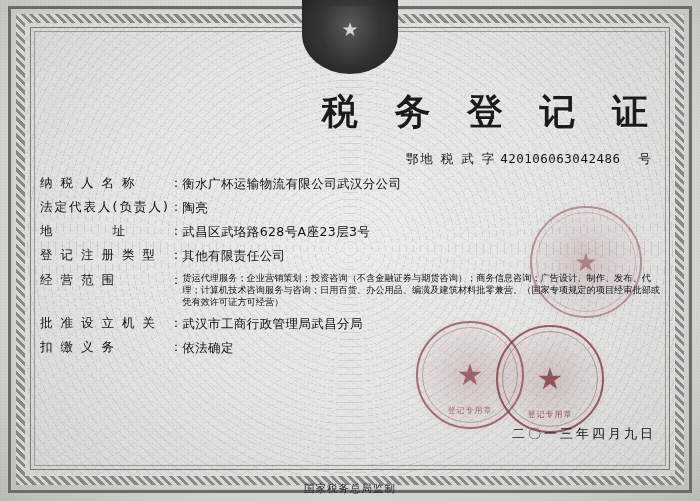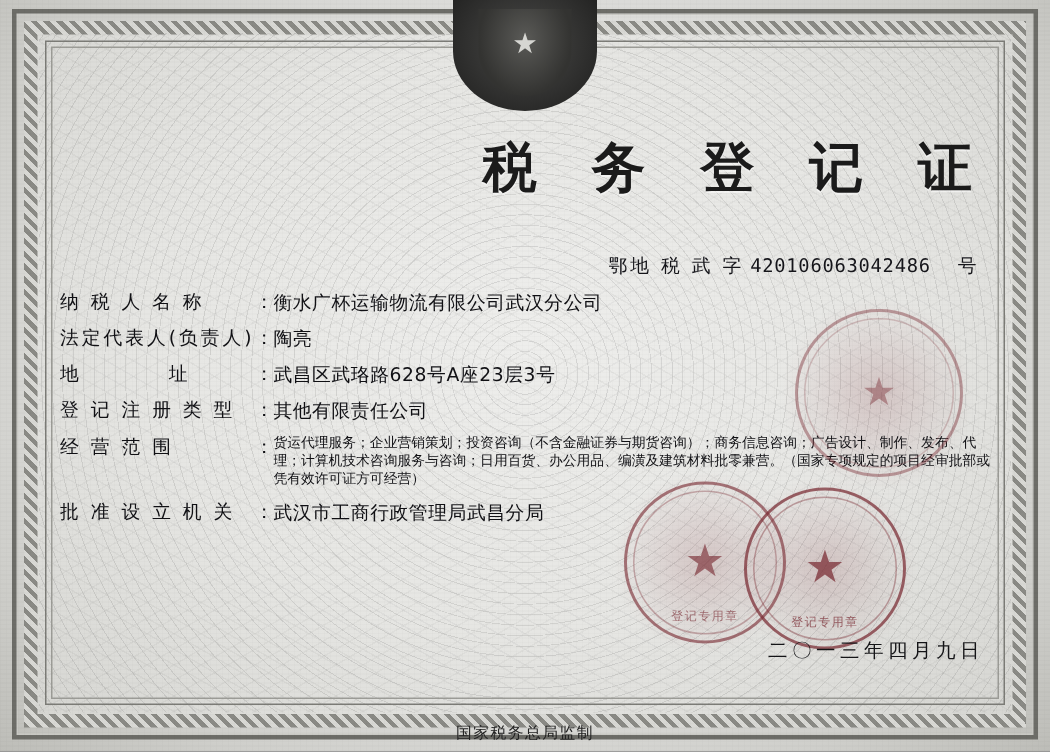--- a/index.html
+++ b/index.html
@@ -123,21 +123,21 @@
     text-align: right;
     font-family: "DejaVu Serif", "Liberation Serif", serif;
     font-weight: bold;
     font-size: 36px;
     letter-spacing: 12px;
     color: #1b1b1b;
     text-shadow: 0 1px 0 rgba(255,255,255,.5);
   }
 
   .serial-row {
-    margin-top: 32px;
+    margin-top: 14px;
     text-align: right;
     padding-right: 8px;
     font-size: 12.5px;
     color: #15151a;
     font-family: "DejaVu Sans", "Liberation Sans", sans-serif;
     white-space: nowrap;
   }
   .serial-label { letter-spacing: 2px; }
   .serial-num {
     font-family: "DejaVu Sans Mono", "Liberation Mono", monospace;
@@ -325,20 +325,25 @@
         <tr>
           <td class="label">经 营 范 围</td>
           <td class="colon">：</td>
           <td class="value small">货运代理服务；企业营销策划；投资咨询（不含金融证券与期货咨询）；商务信息咨询；广告设计、制作、发布、代理；计算机技术咨询服务与咨询；日用百货、办公用品、编潢及建筑材料批零兼营。（国家专项规定的项目经审批部或凭有效许可证方可经营）</td>
         </tr>
         <tr>
           <td class="label">批 准 设 立 机 关</td>
           <td class="colon">：</td>
           <td class="value">武汉市工商行政管理局武昌分局</td>
         </tr>
+        <tr>
+          <td class="label">扣 缴 义 务</td>
+          <td class="colon">：</td>
+          <td class="value">依法确定</td>
+        </tr>
       </tbody>
     </table>
 
   </div>
 
   <div class="date-line">二〇一三年四月九日</div>
 
   <div class="bottom-caption">国家税务总局监制</div>
 
 </div>

